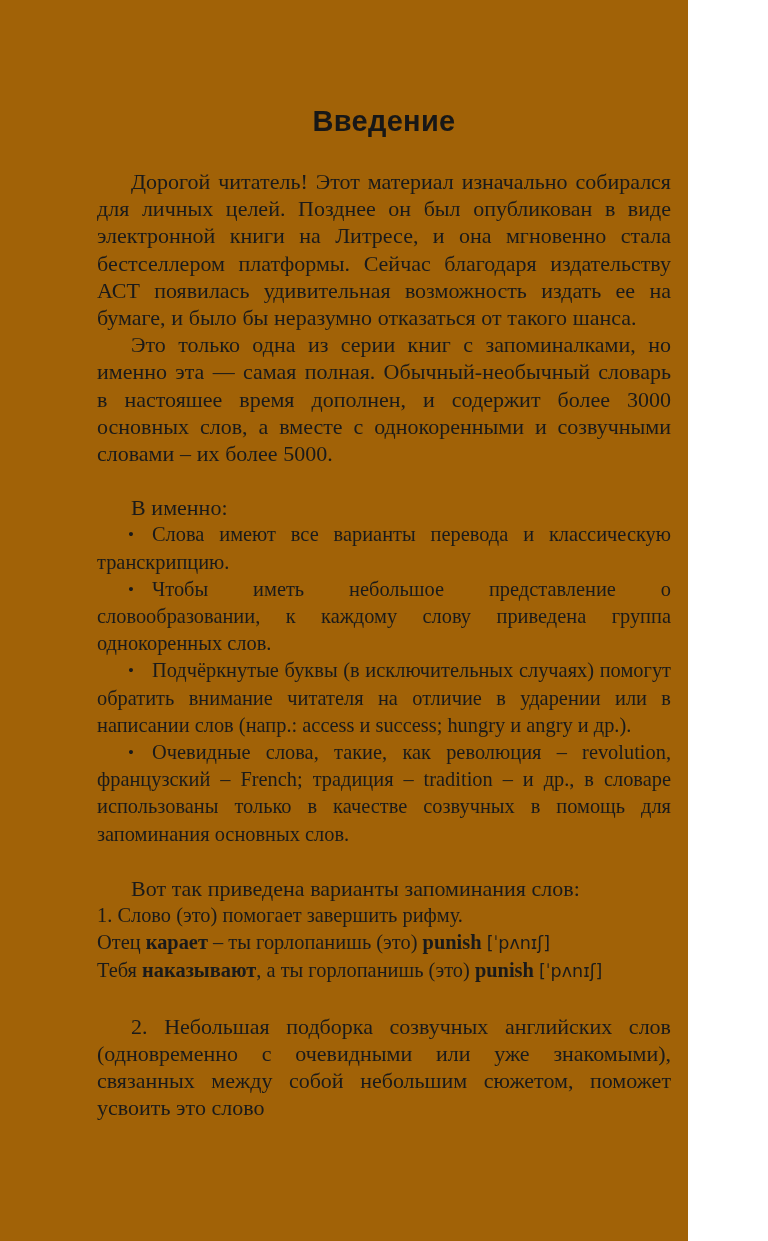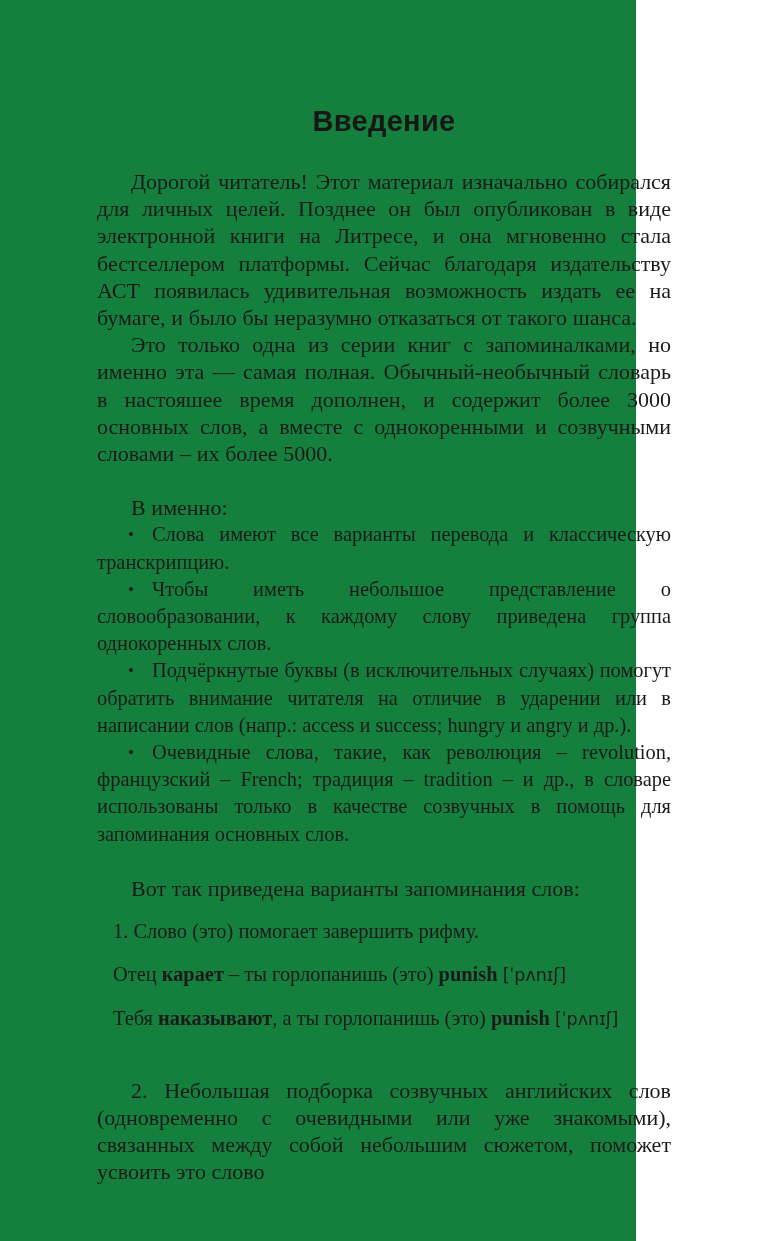--- a/index.html
+++ b/index.html
@@ -15,23 +15,23 @@
     overflow: hidden;
     font-family: "Liberation Serif", "DejaVu Serif", serif;
     color: #1a1a1a;
     -webkit-font-smoothing: antialiased;
   }
 
   .page {
     position: absolute;
     left: 0;
     top: 0;
-    width: 636px;
+    width: 688px;
     height: 1241px;
-    background: #15803d;
+    background: #a16207;
   }
 
   .content {
     position: absolute;
     left: 97px;
     top: 104px;
     width: 574px;
   }
 
   
@@ -84,21 +84,21 @@
     font-size: 17px;
     line-height: 27.2px;
   }
 
   
   .example-line {
     font-size: 20.4px;
     line-height: 27.2px;
     text-align: left;
     text-indent: 0;
-    margin: 16px;
+    margin: 0;
     white-space: nowrap;
   }
 
   .b { font-weight: bold; }
 
   .ipa {
     font-family: "DejaVu Sans", "Liberation Sans", sans-serif;
     font-size: 17.5px;
   }
 

